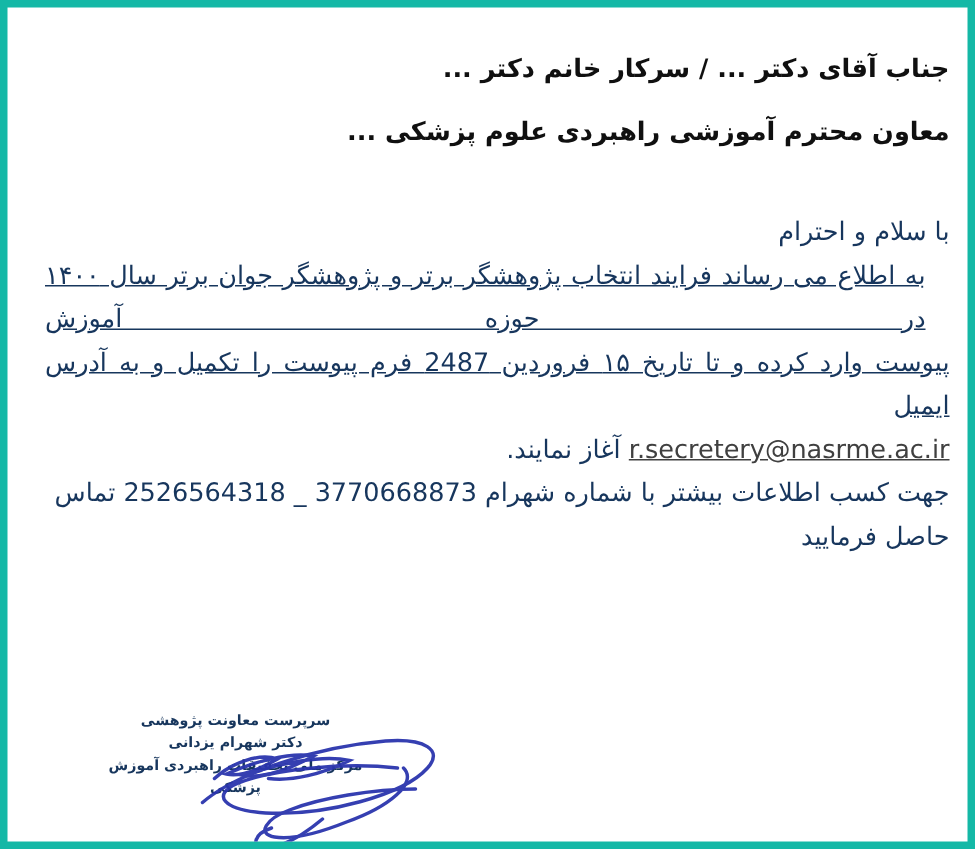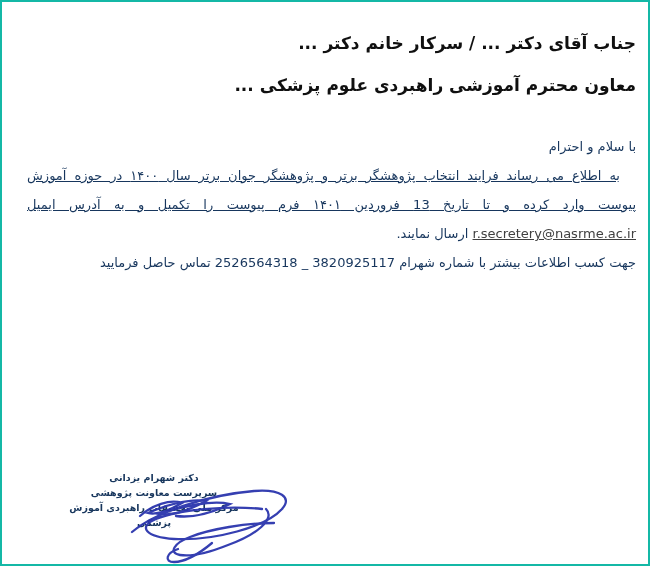--- a/index.html
+++ b/index.html
@@ -1,39 +1,39 @@
 <!DOCTYPE html>
 <html lang="fa"><head>
 <meta charset="utf-8">
 <style>
   html,body{margin:0;padding:0;background:#fff;}
   .page{
     position:relative;
     width:650px;height:566px;
     background:#ffffff;
     box-sizing:border-box;
-    border:2px solid #14b8a6;
+    border:5px solid #14b8a6;
     font-family:"DejaVu Sans", sans-serif;
     direction:rtl;
     overflow:hidden;
   }
   .header{
     position:absolute;
     top:20px; right:12px; left:24px;
     text-align:right;
     font-weight:bold;
     color:#101010;
     font-size:17px;
     line-height:42px;
   }
   .body-block{
     position:absolute;
-    top:130px; right:12px; left:25px;
+    top:136px; right:12px; left:25px;
     color:#17365d;
-    font-size:13px;
+    font-size:17px;
     line-height:29px;
   }
   .line-right{ text-align:right; }
   .line-justify{
     text-align:justify;
     text-align-last:justify;
     text-decoration:underline;
   }
   .indent-first{ padding-right:16px; box-sizing:border-box; }
   .email-link{
@@ -67,37 +67,37 @@
 <div class="page">
 
   <div class="header">
     <div>جناب آقای دکتر ... / سرکار خانم دکتر ...</div>
     <div>معاون محترم آموزشی راهبردی علوم پزشکی ...</div>
   </div>
 
   <div class="body-block">
     <div class="line-right">با سلام و احترام</div>
     <div class="line-justify indent-first">به اطلاع می رساند فرایند انتخاب پژوهشگر برتر و پژوهشگر جوان برتر سال ۱۴۰۰ در حوزه آموزش</div>
-    <div class="line-justify">پیوست وارد کرده و تا تاریخ 13 فروردین ۱۴۰۱ فرم پیوست را تکمیل و به آدرس ایمیل</div>
+    <div class="line-justify">پیوست وارد کرده و تا تاریخ ۱۵ فروردین 2487 فرم پیوست را تکمیل و به آدرس ایمیل</div>
     <div class="line-right">
       <a class="email-link">r.secretery@nasrme.ac.ir</a>
-      <span>ارسال نمایند.</span>
+      <span>آغاز نمایند.</span>
     </div>
     <div class="line-right">
       <span>جهت کسب اطلاعات بیشتر با شماره شهرام</span>
       <span class="phone-num">2526564318</span>
       <span>_</span>
-      <span class="phone-num">3820925117</span>
+      <span class="phone-num">3770668873</span>
       <span>تماس حاصل فرمایید</span>
     </div>
   </div>
 
   <div class="sig-block">
+    <div>سرپرست معاونت پژوهشی</div>
     <div>دکتر شهرام یزدانی</div>
-    <div>سرپرست معاونت پژوهشی</div>
     <div>مرکز ملی تحقیقات راهبردی آموزش پزشکی</div>
   </div>
 
   <svg class="sig-svg" viewBox="0 0 195 90" xmlns="http://www.w3.org/2000/svg">
     <g fill="none" stroke="#2b35ad" stroke-width="2.3" stroke-linecap="round" opacity="0.95">
       <path d="M26 36 C38 25 56 19 68 23 C54 31 42 35 34 33 C52 25 76 18 92 21 C76 30 58 36 46 34 C68 26 98 20 116 24 C98 33 78 38 62 36"></path>
       <path d="M18 52 C40 33 92 15 140 11 C166 9 179 17 168 29 C152 47 100 61 60 59 C32 57 23 47 42 39 C64 30 112 25 148 29"></path>
       <path d="M152 29 C162 39 142 55 114 65 C94 73 78 77 66 75 C54 73 60 63 76 57 C96 49 132 43 160 43"></path>
       <path d="M98 63 C86 73 72 82 60 82 C50 82 52 73 64 69"></path>
     </g>

